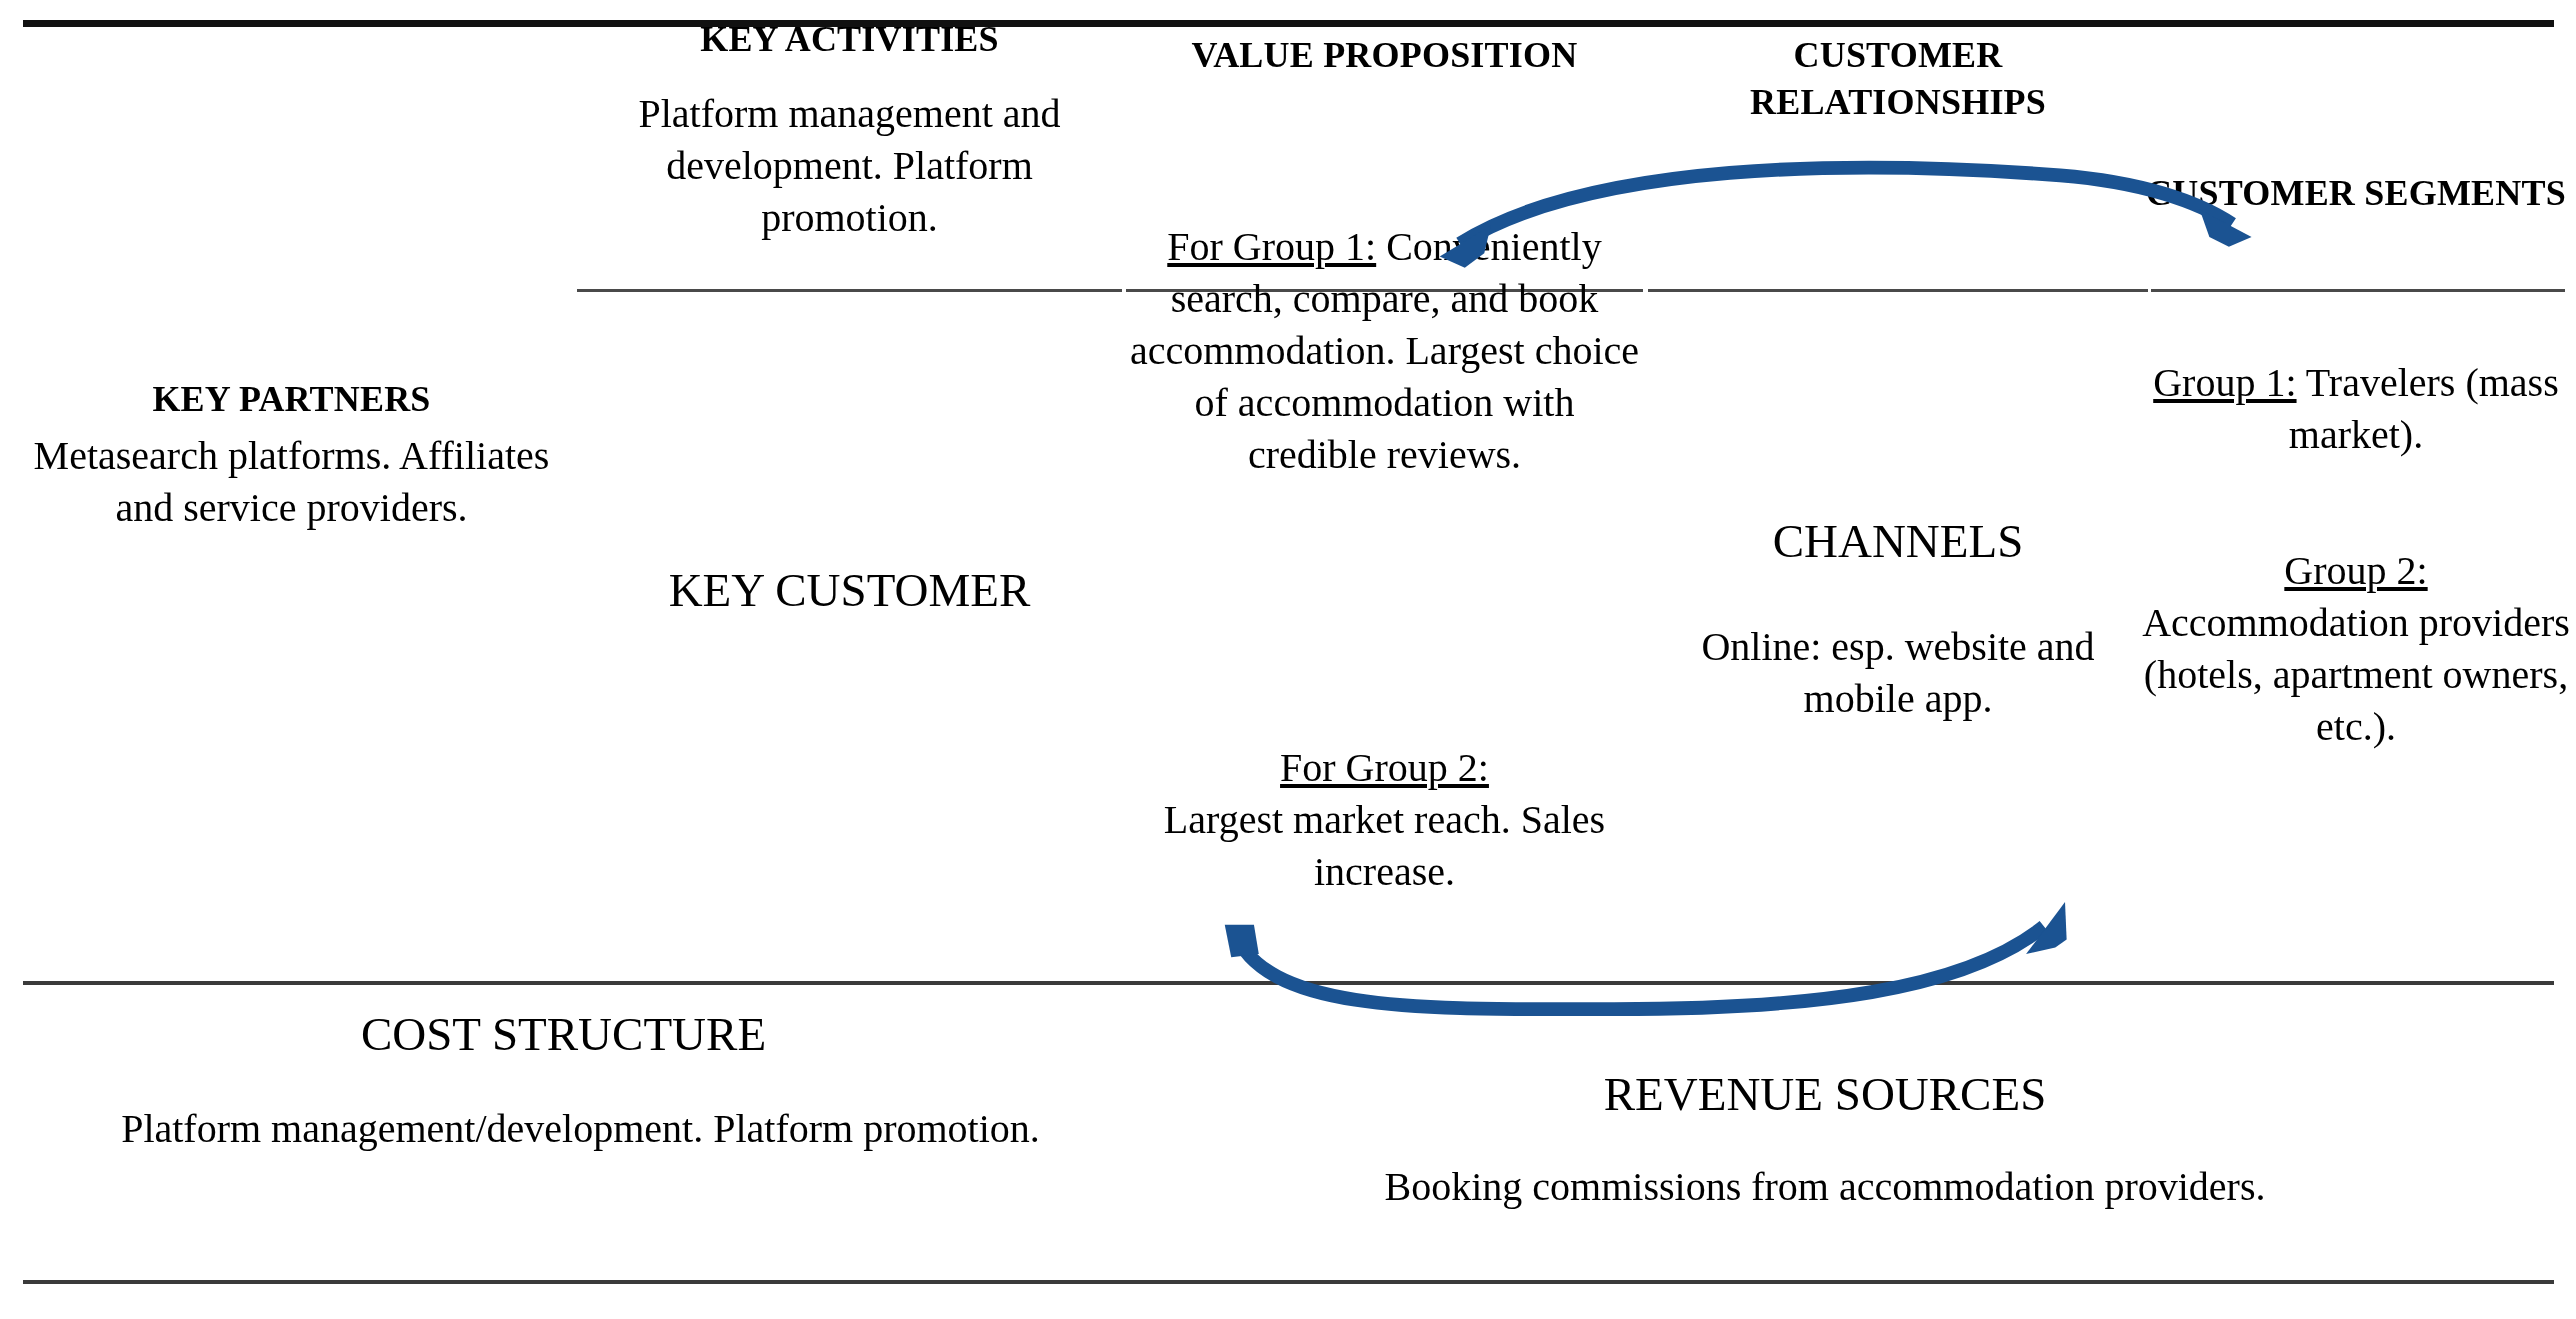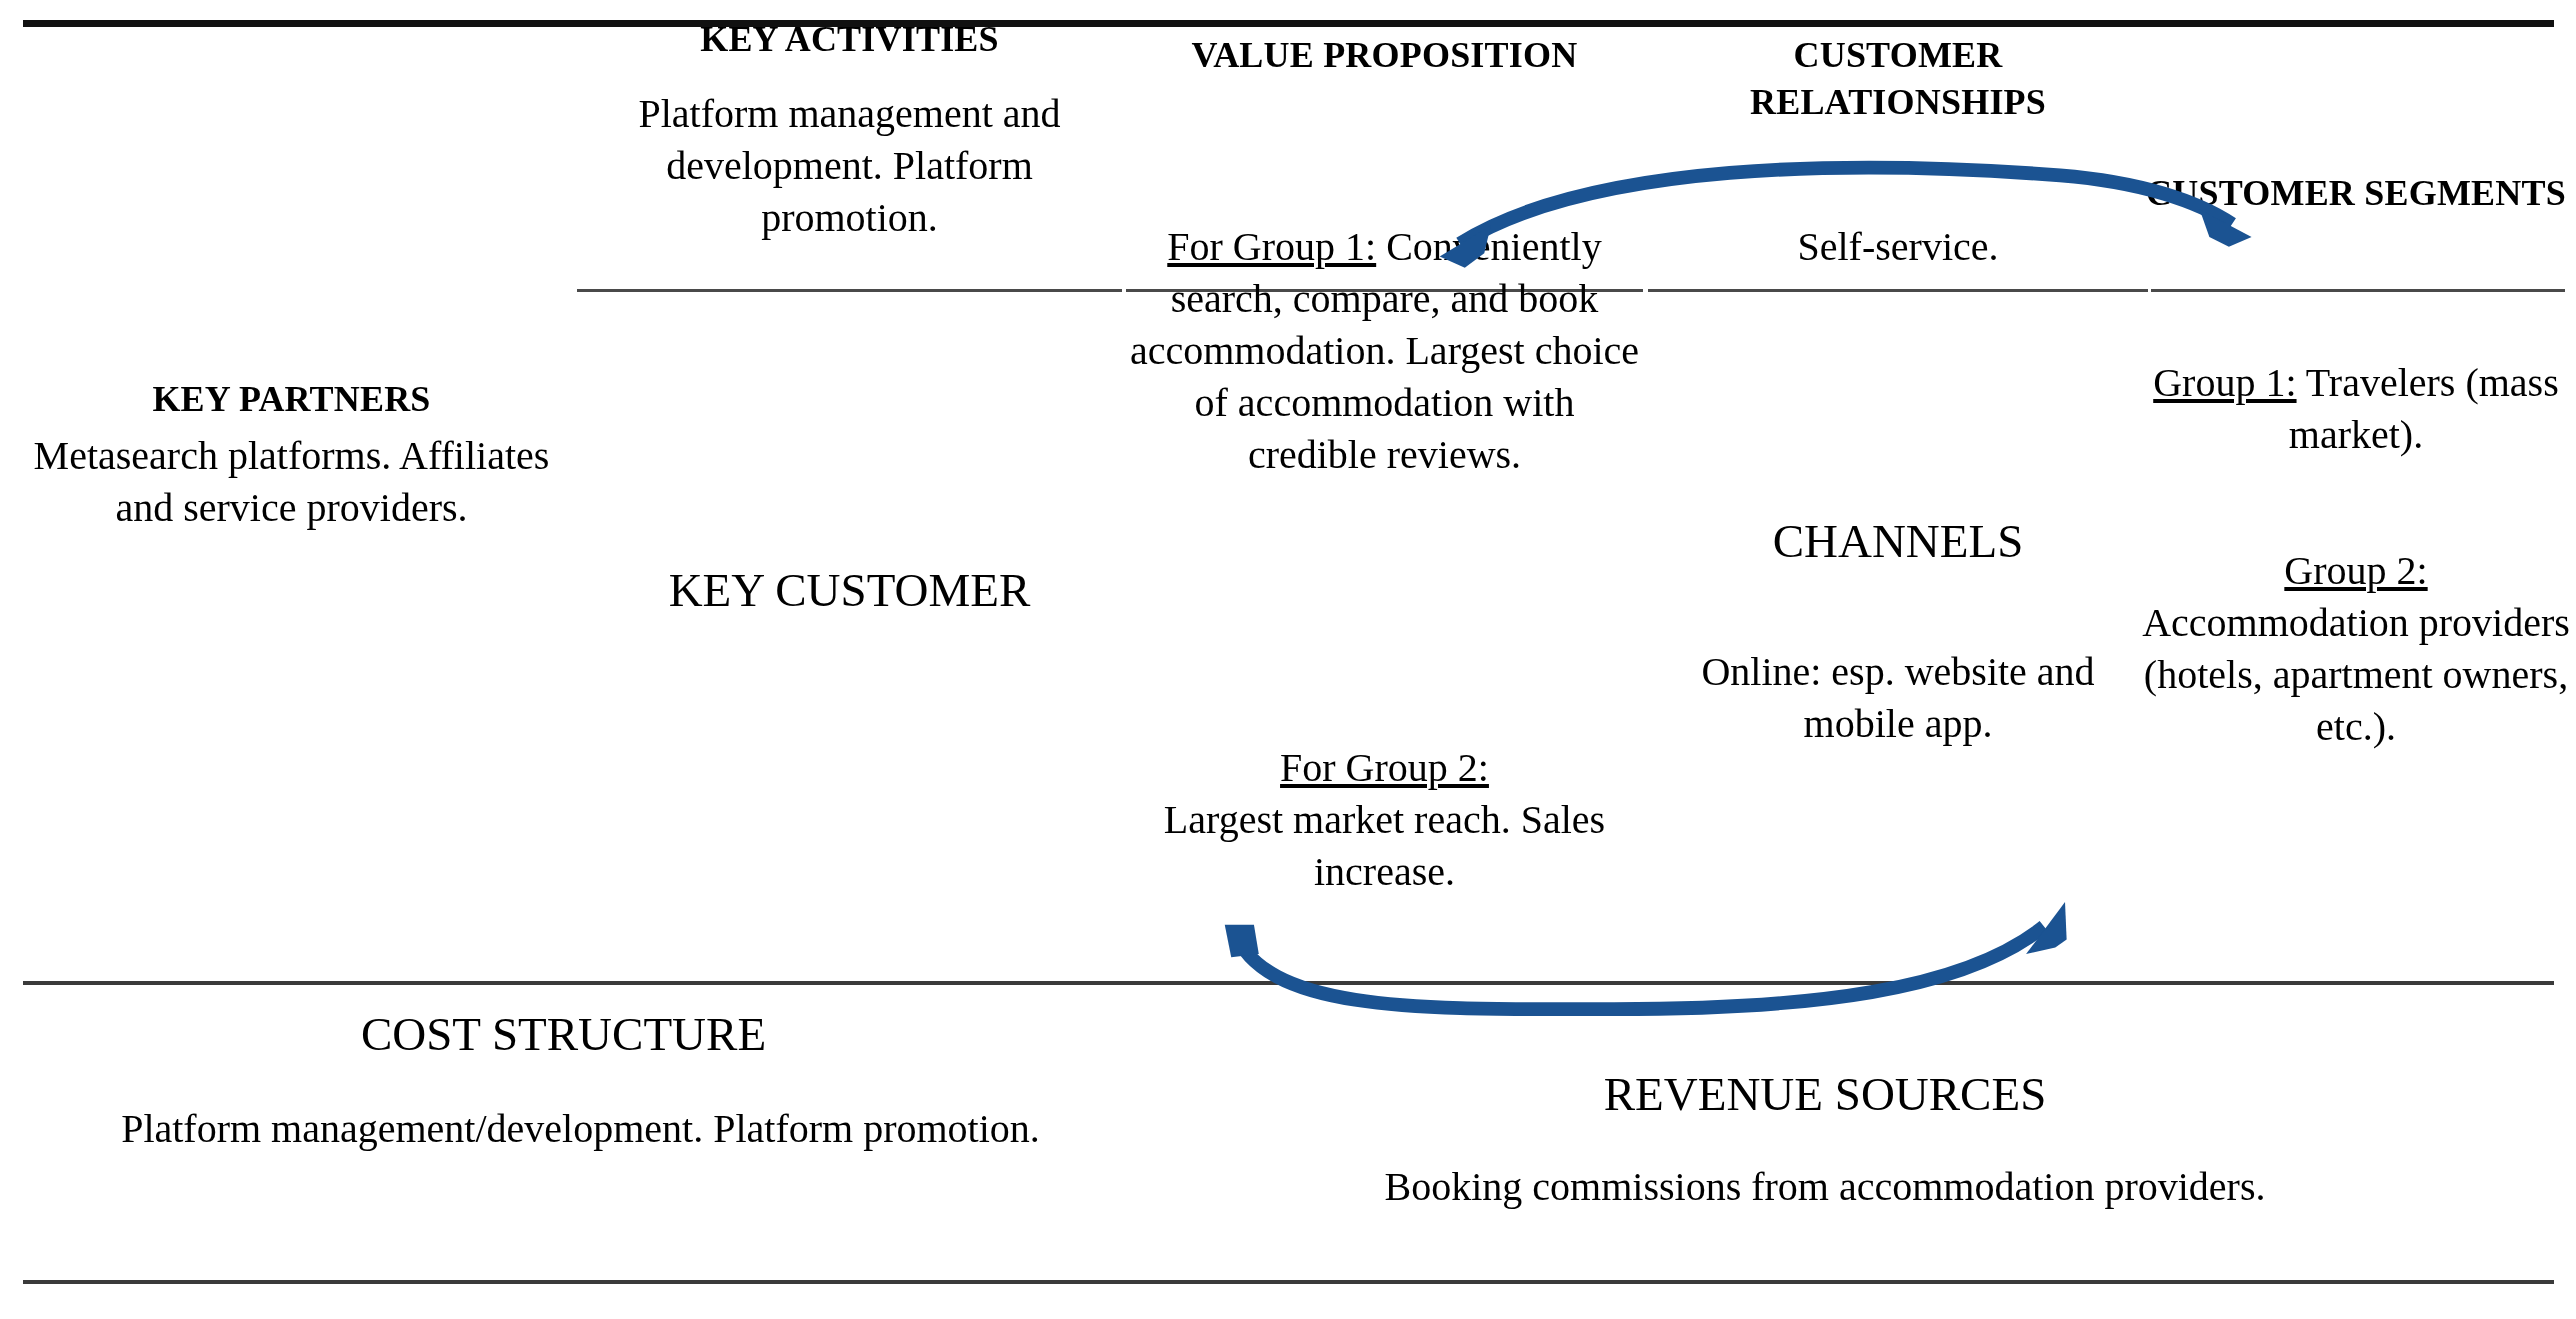--- a/index.html
+++ b/index.html
@@ -97,21 +97,21 @@
 
   
   .vp       { left: 1126px; top: 32px;  width: 517px; }
   .vp-g1    { left: 1126px; top: 221px; width: 517px; }
   .vp-g2    { left: 1126px; top: 734px; width: 517px; margin-top: 8px; }
 
   
   .cr       { left: 1648px; top: 32px;  width: 500px; }
   .cr-body  { left: 1648px; top: 221px; width: 500px; }
   .ch       { left: 1648px; top: 511px; width: 500px; }
-  .ch-body  { left: 1648px; top: 621px; width: 500px; margin-top: 25px; }
+  .ch-body  { left: 1648px; top: 621px; width: 500px; }
 
   
   .cseg     { left: 2141px; top: 170px; width: 430px; }
   .cseg-g1  { left: 2141px; top: 357px; width: 430px; }
   .cseg-g2  { left: 2141px; top: 545px; width: 430px; }
 
   
   .cost      { left: 97px; top: 1004px; width: 933px; }
   .cost-body { left: 114px; top: 1103px; width: 933px; }
 
@@ -154,21 +154,20 @@
   <div class="block vp hdr">VALUE PROPOSITION</div>
   <div class="block vp-g1 body-txt">
     <span class="u">For Group 1:</span><span> Conveniently search, compare, and book accommodation. Largest choice of accommodation with credible reviews.</span>
   </div>
   <div class="block vp-g2 body-txt">
     <span class="u">For Group 2:</span><br>
     <span>Largest market reach. Sales increase.</span>
   </div>
 
   <div class="block cr hdr">CUSTOMER RELATIONSHIPS</div>
-  <div class="block cr-body body-txt">Self-service.</div>
 
   <div class="block ch hdr-plain">CHANNELS</div>
   <div class="block ch-body body-txt">Online: esp. website and mobile app.</div>
 
   <div class="block cseg hdr">CUSTOMER SEGMENTS</div>
   <div class="block cseg-g1 body-txt">
     <span class="u">Group 1:</span><span> Travelers (mass market).</span>
   </div>
   <div class="block cseg-g2 body-txt">
     <span class="u">Group 2:</span><br>

